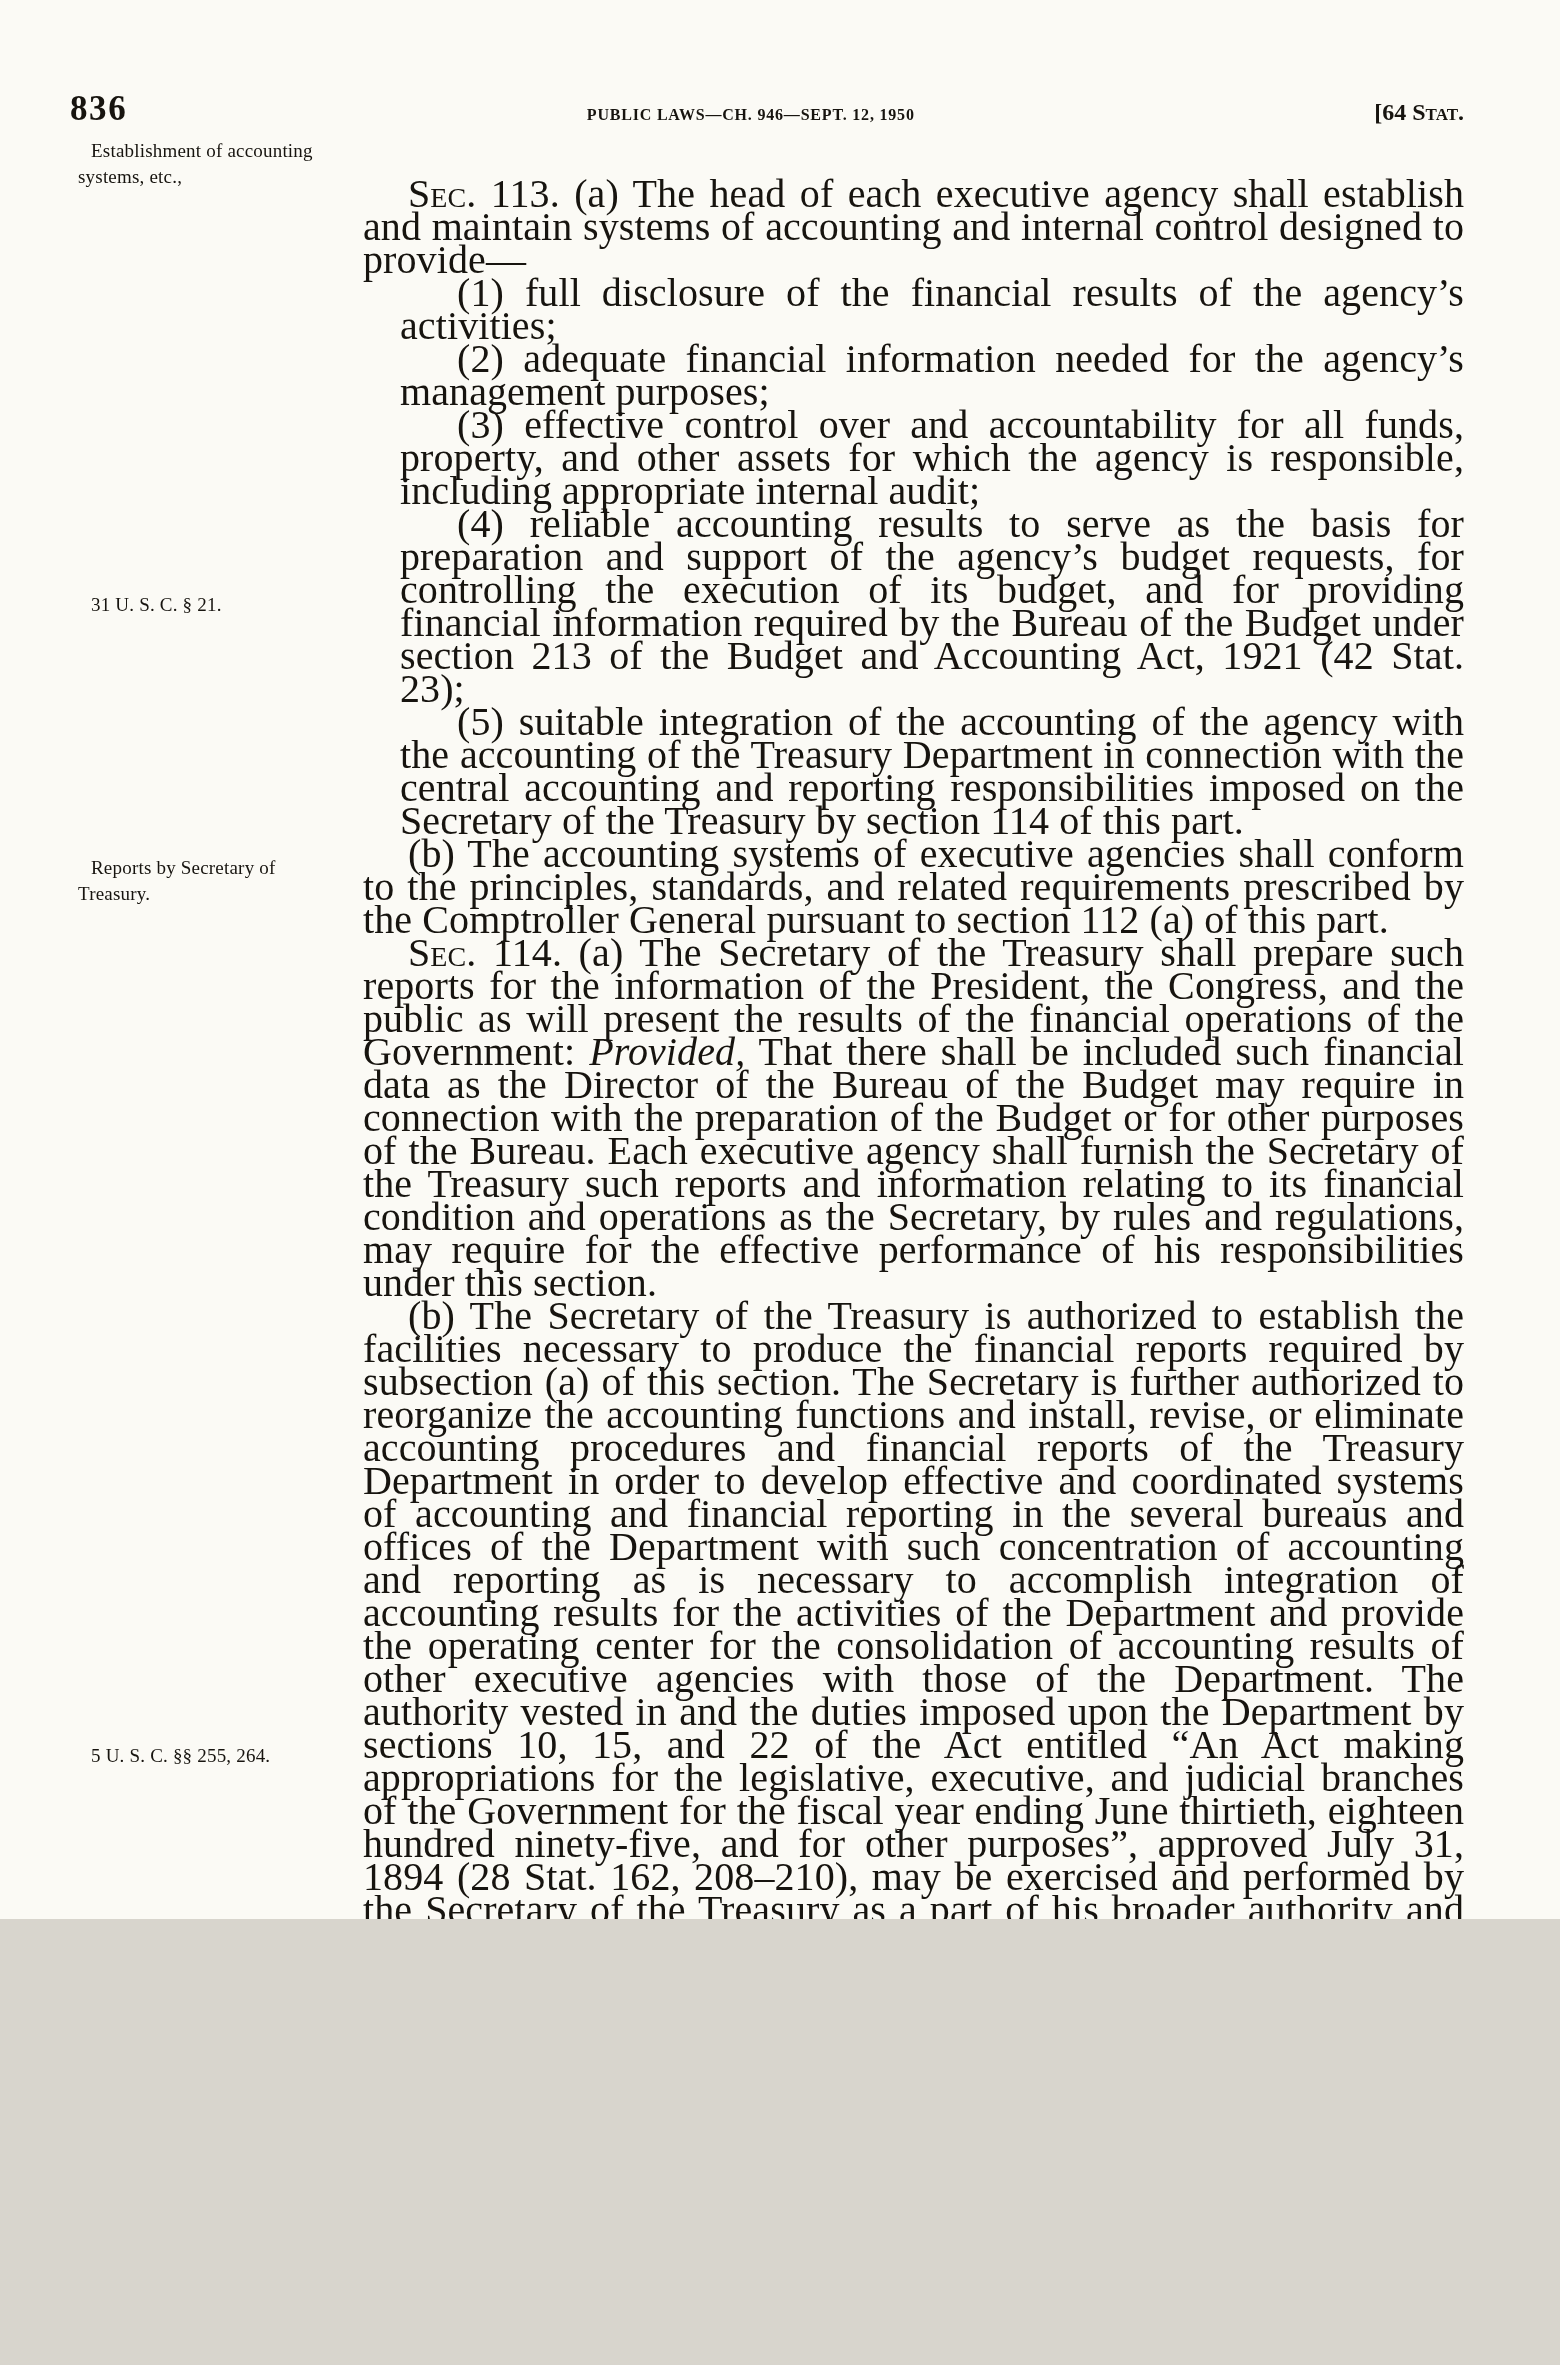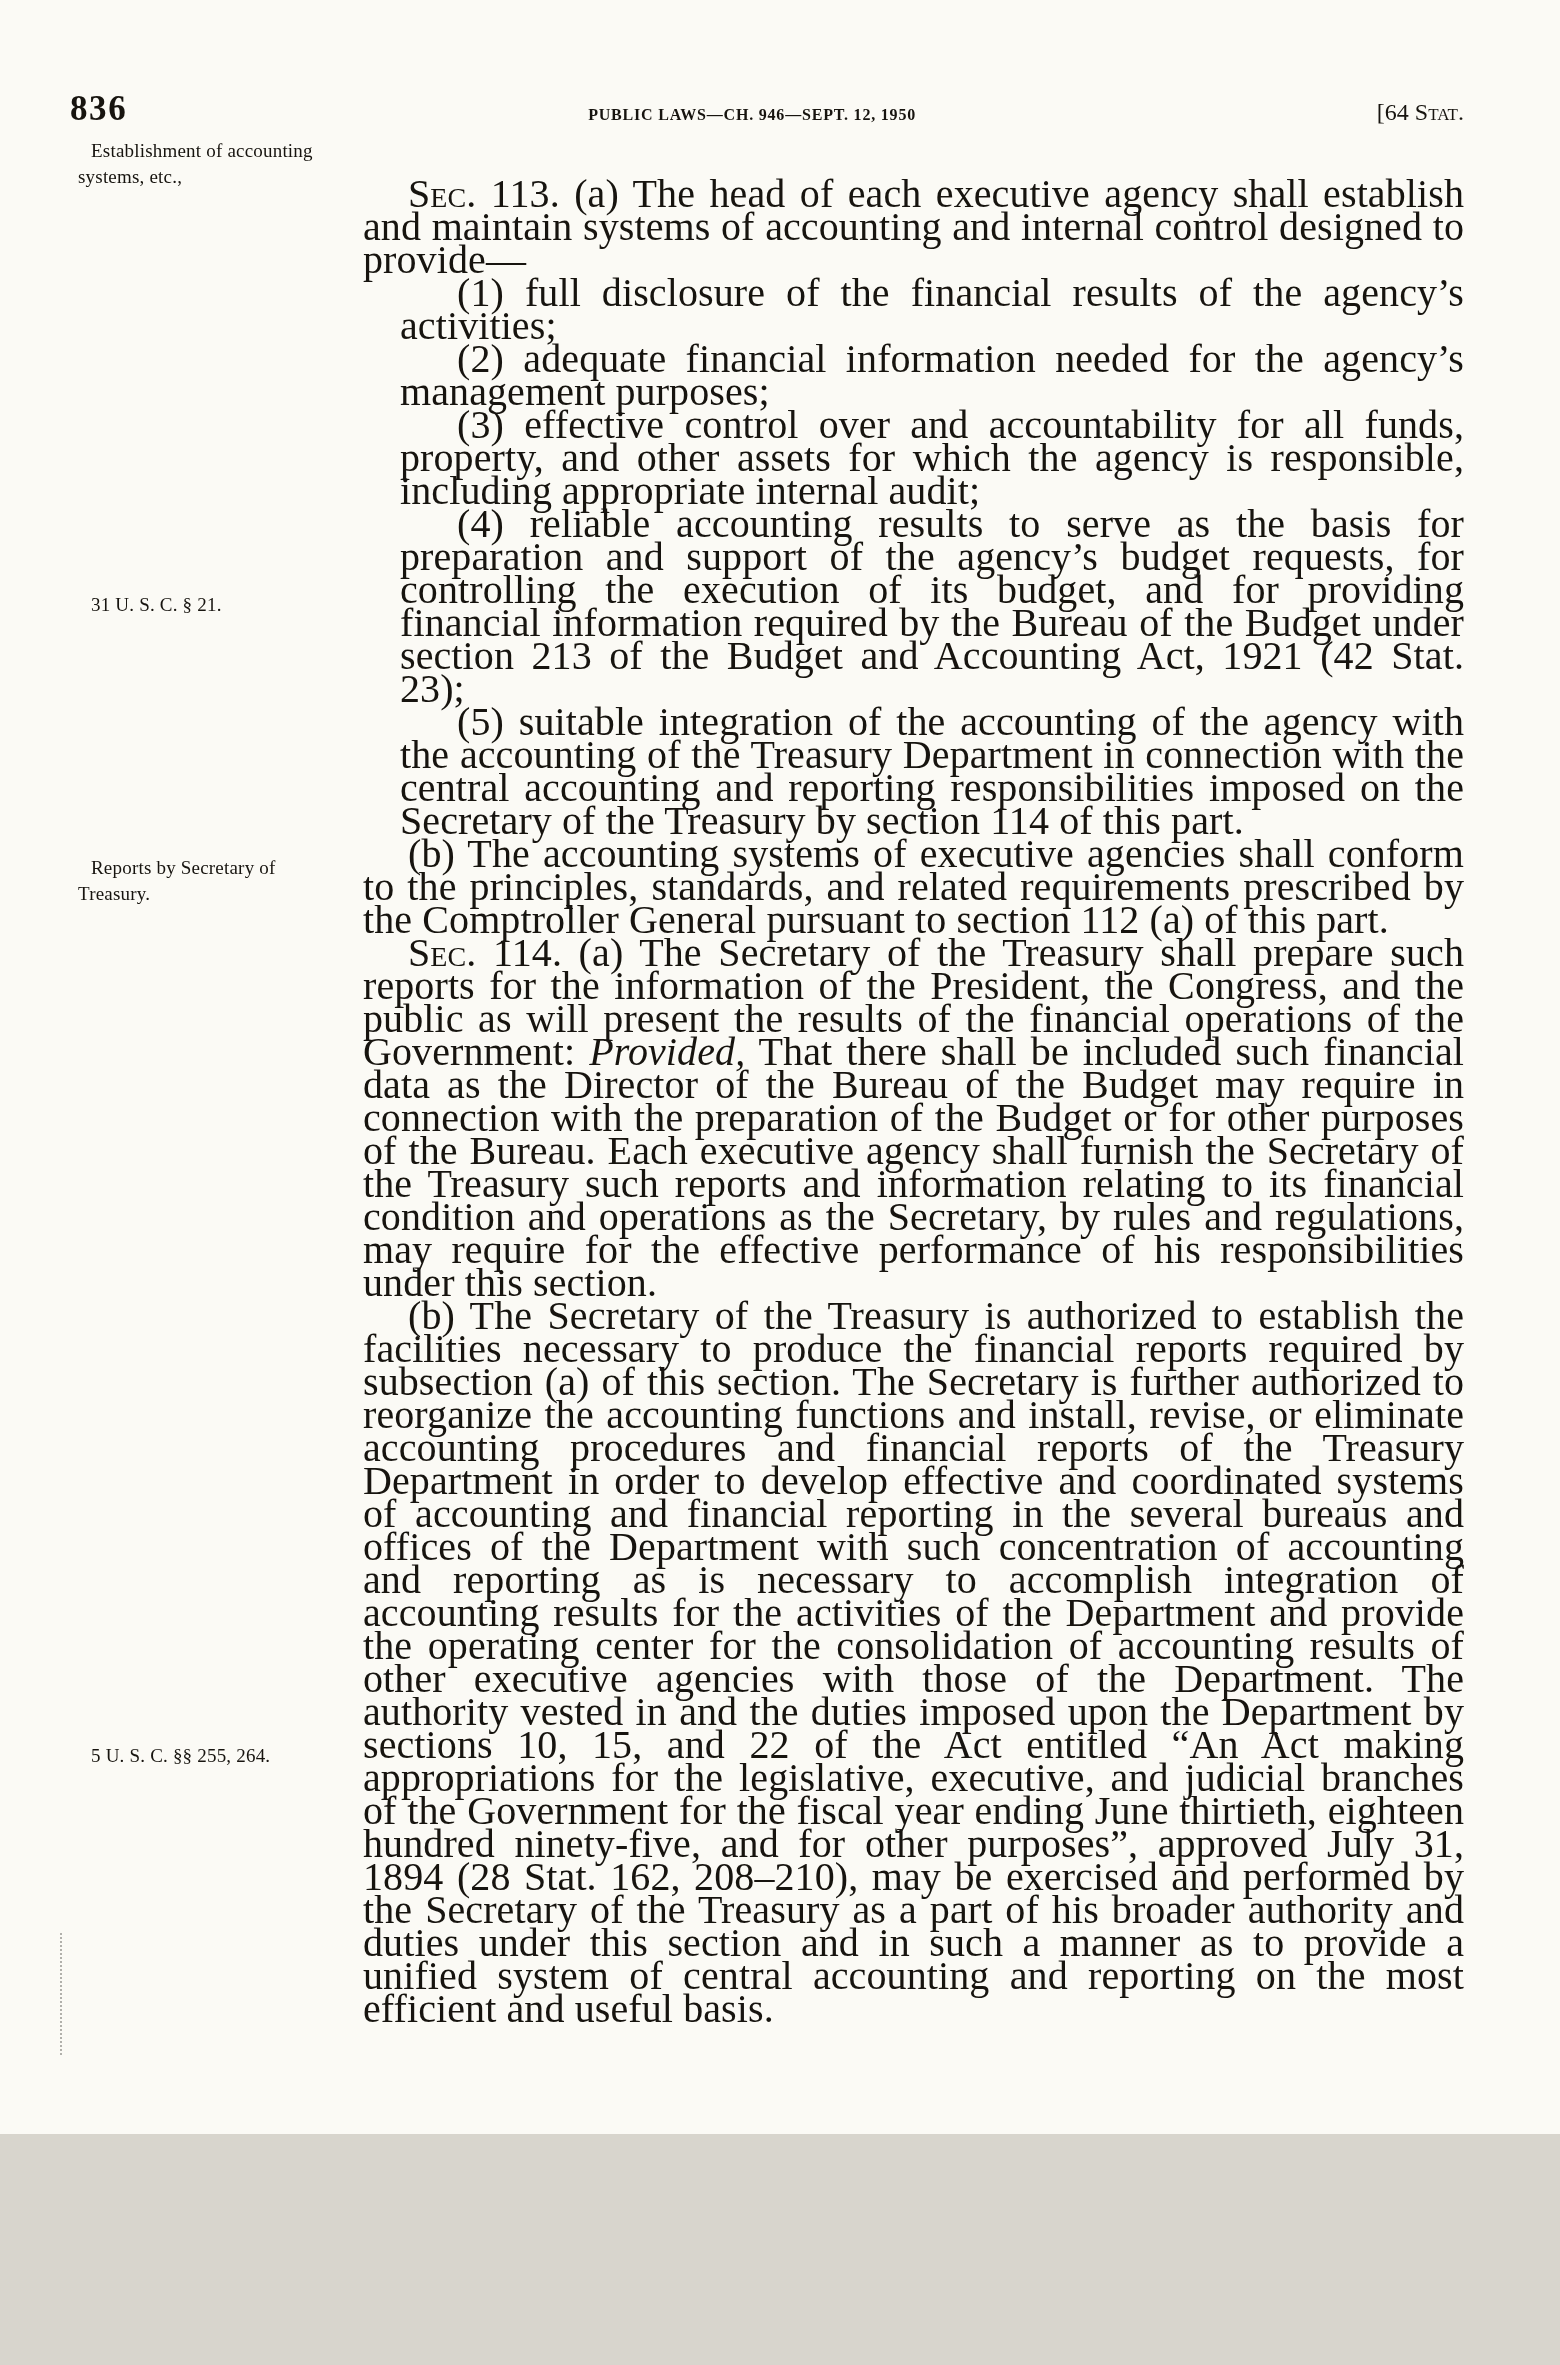--- a/index.html
+++ b/index.html
@@ -4,21 +4,21 @@
 <title>Statutes at Large — Page 836</title>
 <style>
   html, body {
     margin: 0;
     padding: 0;
     background: #d8d5cd;
   }
   .page {
     position: relative;
     width: 1561px;
-    height: 2134px;
+    height: 1919px;
     background: #fbfaf5;
     color: #17140f;
     font-family: "Liberation Serif", "DejaVu Serif", serif;
     overflow: hidden;
     box-sizing: border-box;
   }
 
   
   .running-head {
     position: absolute;
@@ -36,21 +36,21 @@
   .head-title {
     flex: 1;
     text-align: center;
     font-size: 16px;
     font-weight: bold;
     letter-spacing: 0.8px;
     white-space: nowrap;
   }
   .stat-ref {
     font-size: 24px;
-    font-weight: normal;
+    font-weight: bold;
     font-variant: small-caps;
     white-space: nowrap;
   }
 
   
   .margin-note {
     position: absolute;
     left: 78px;
     width: 268px;
     font-size: 19px;

